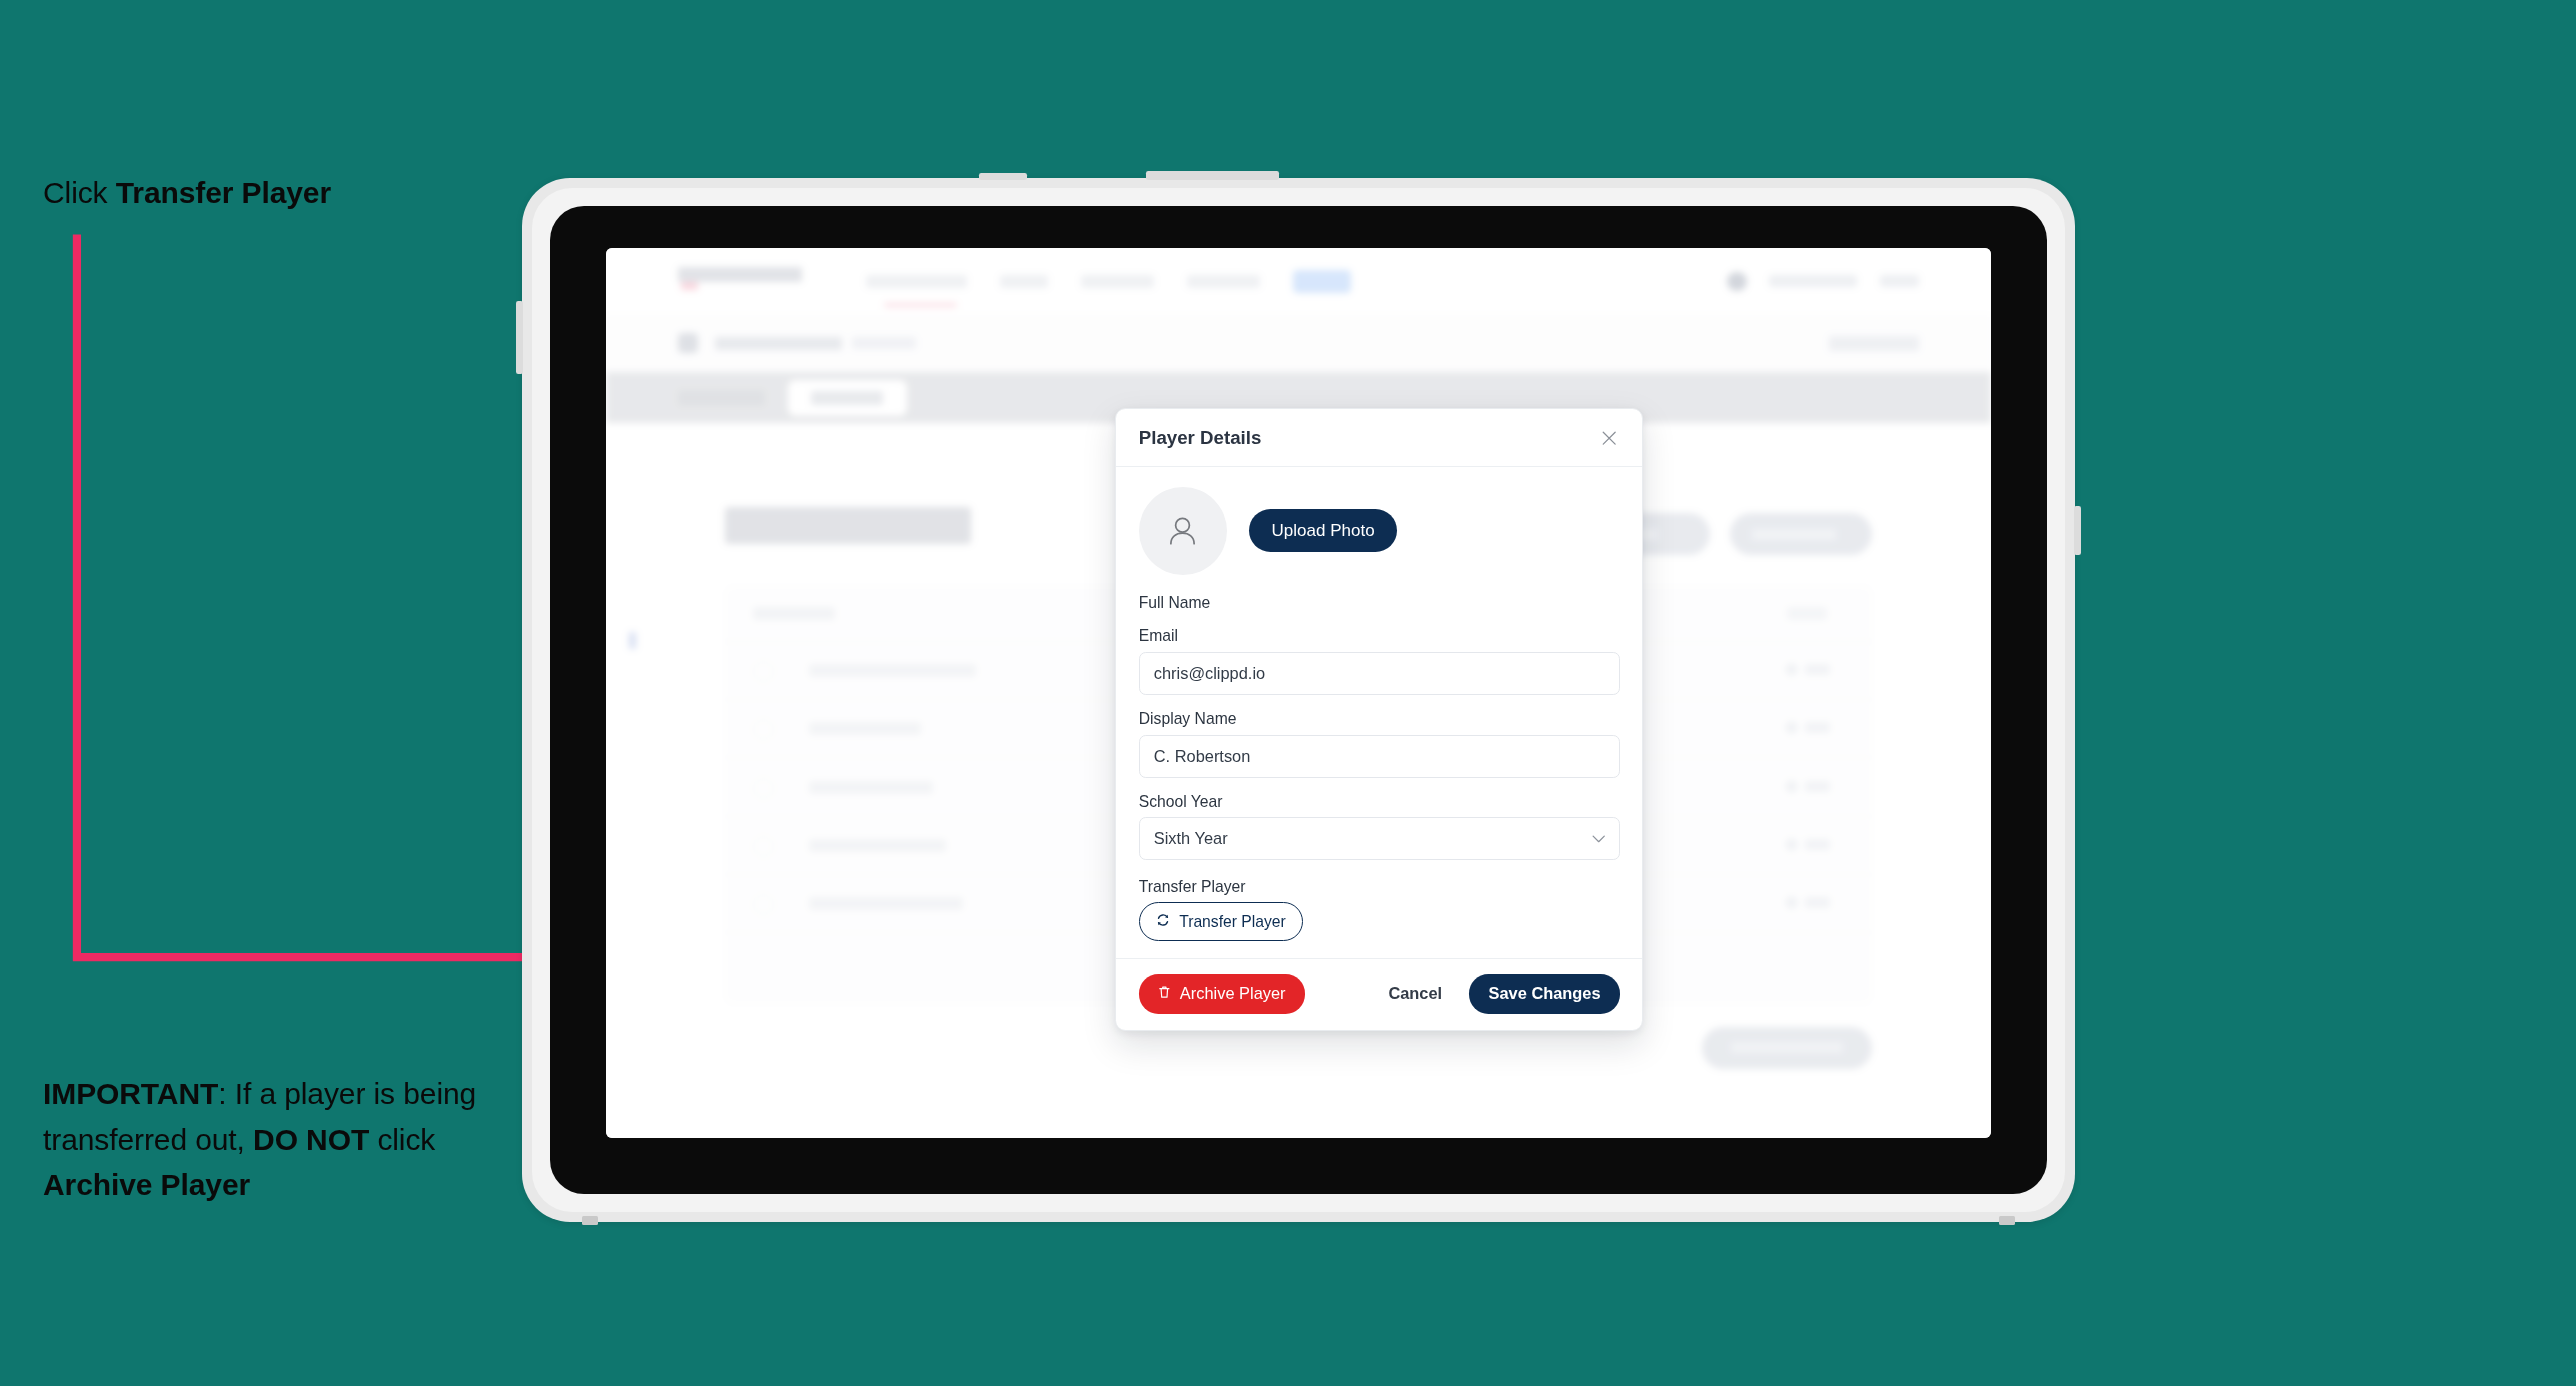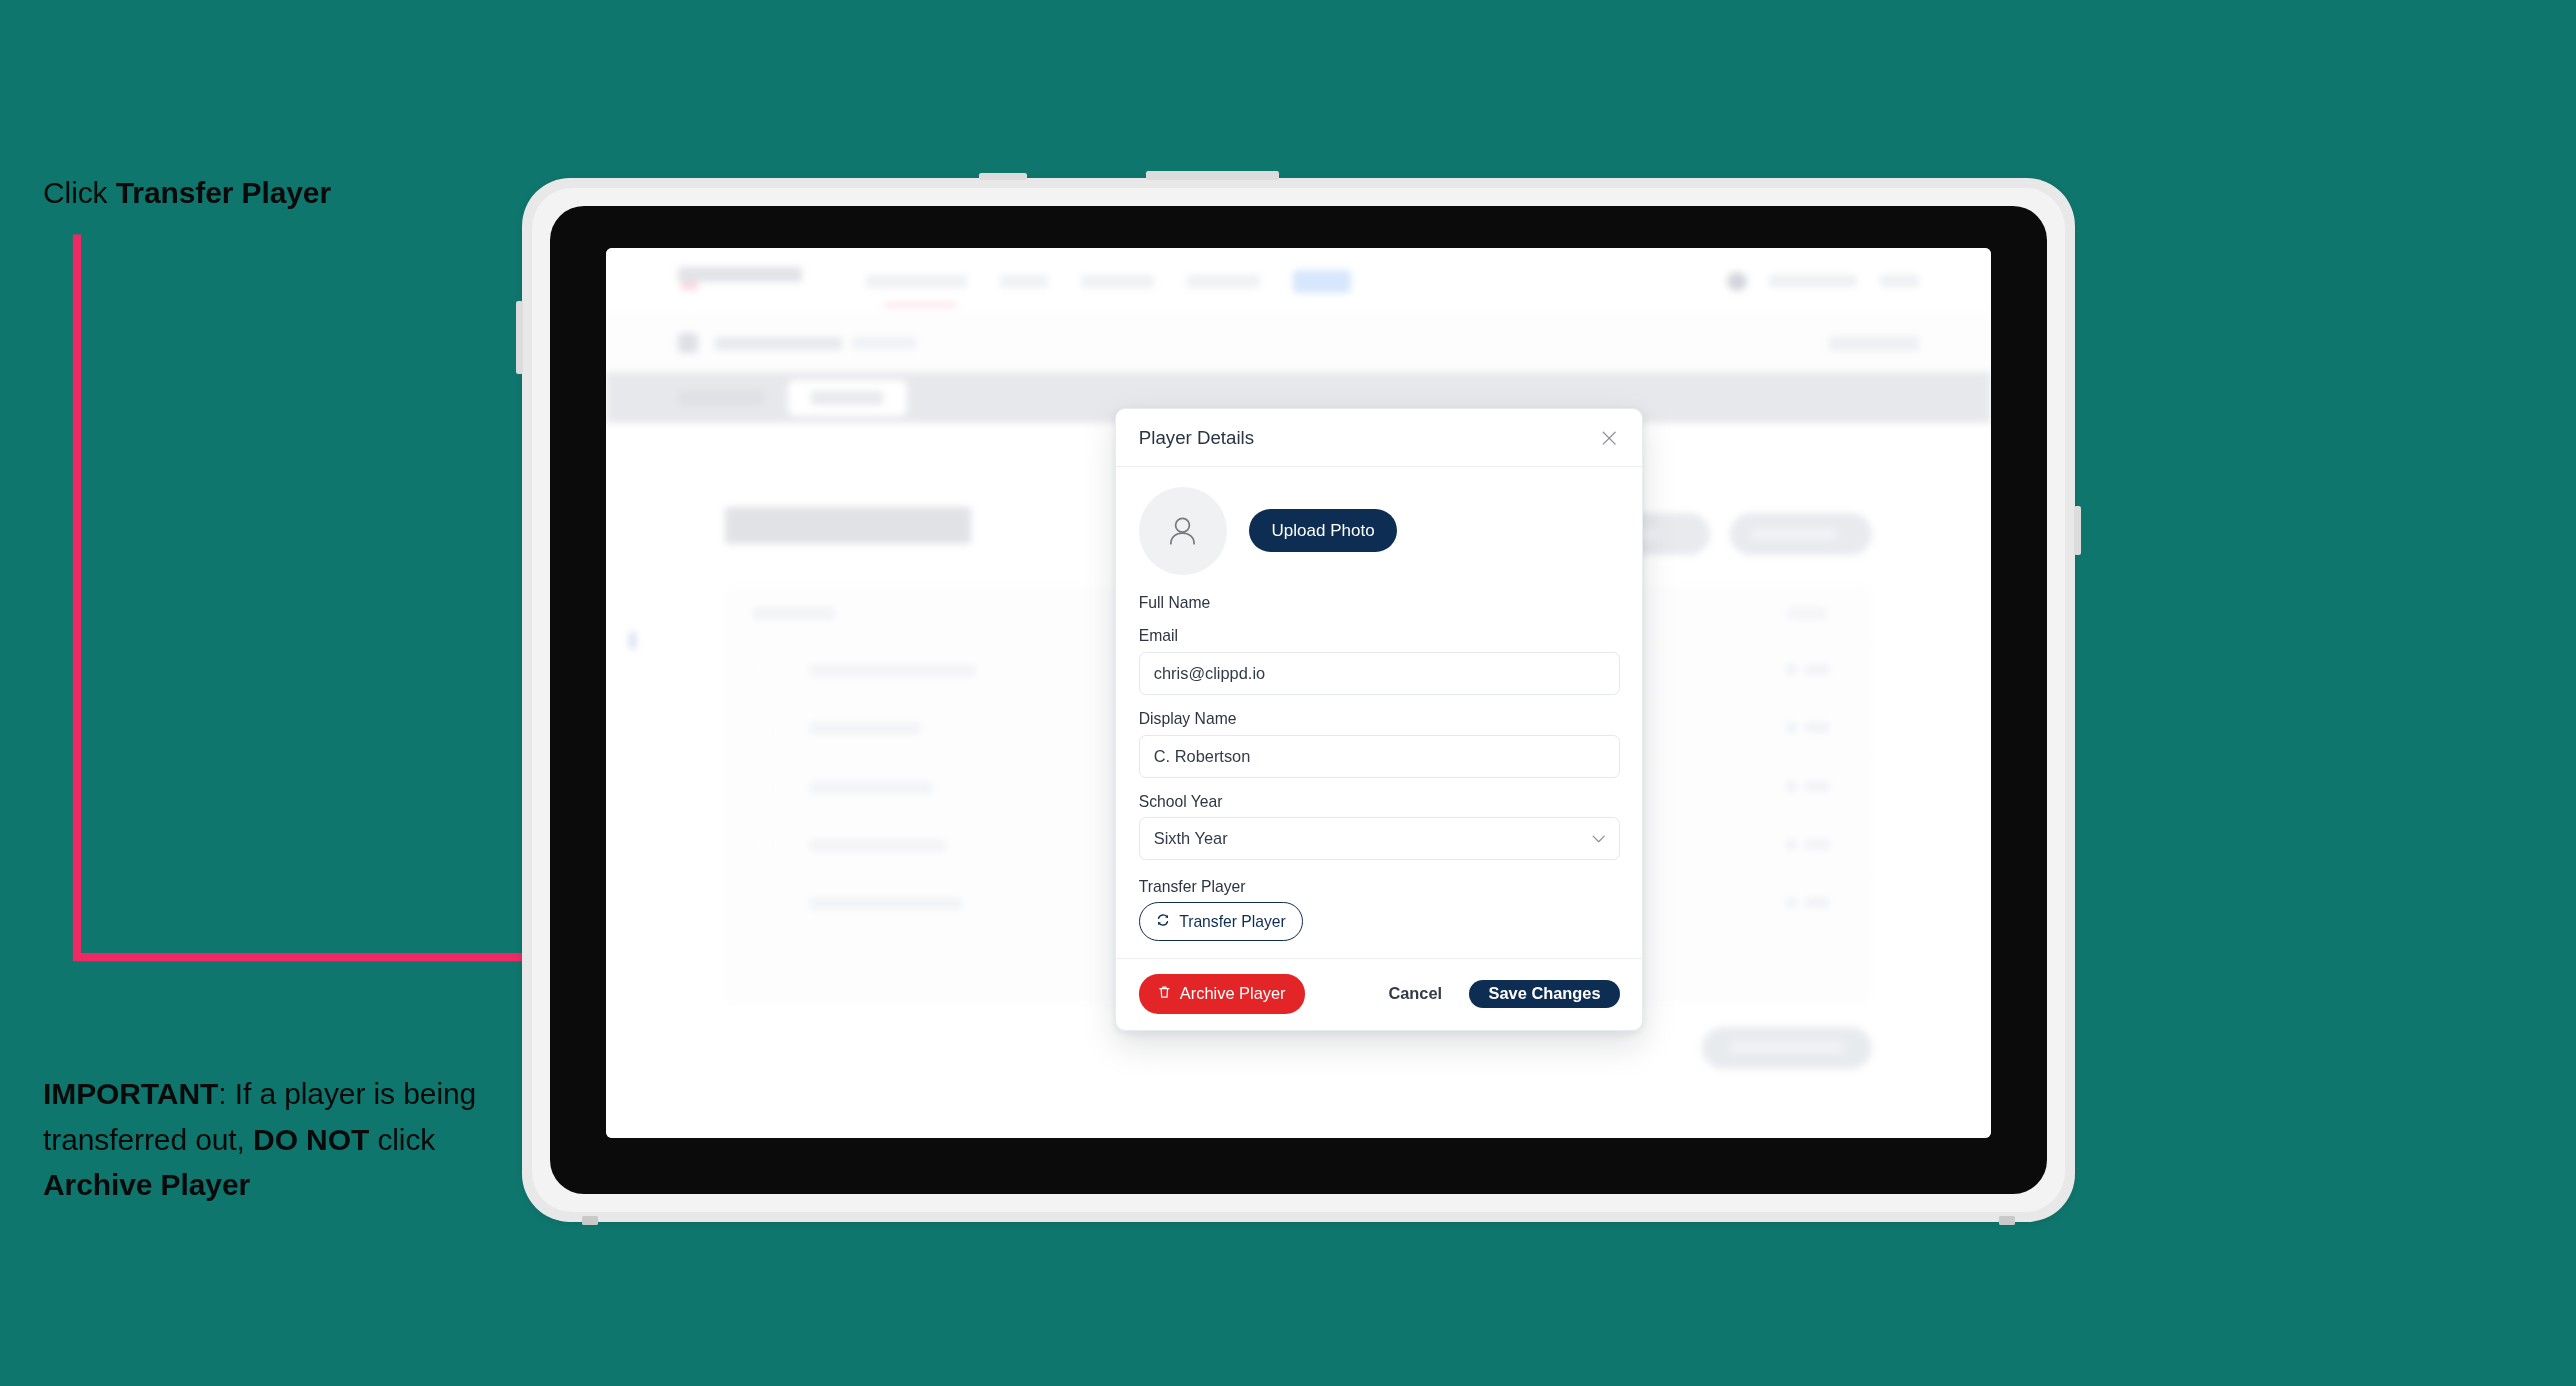--- a/index.html
+++ b/index.html
@@ -162,21 +162,21 @@
     border: 0.7px solid #e9ecef;
     border-radius: 10.4px;
     box-shadow: 0 13.4px 34px rgba(16,24,40,0.13), 0 3px 9px rgba(16,24,40,0.07);
     overflow: hidden;
   }
   #modal-head {
     height: 58px; border-bottom: 0.7px solid #eceff2;
     display:flex; align-items:center; justify-content: space-between;
     padding: 0 21px 0 22.4px;
   }
-  #modal-title { font-size: 18.7px; color:#2b3442; font-weight: 400; }
+  #modal-title { font-size: 18.7px; color:#2b3442; font-weight: 700; }
   #close-btn {
     width: 25px; height: 25px; display:flex; align-items:center; justify-content:center;
     cursor:pointer; color:#8b9098;
   }
   #close-btn svg { display:block; }
 
   #modal-body { padding: 19.4px 22.4px 16.4px 22.4px; }
 
   .photo-row { display:flex; align-items:center; gap: 22.4px; margin-bottom: 19.4px; }
   .avatar {
@@ -230,21 +230,21 @@
     font-size: 16.4px; cursor:pointer; font-family:"Liberation Sans", sans-serif;
   }
   .foot-right { display:flex; align-items:center; gap: 21px; }
   .btn-cancel {
     background: transparent; border:none; color:#343c48;
     font-size: 16.4px; font-weight: 700; cursor:pointer;
     font-family:"Liberation Sans", sans-serif; padding: 0 6px;
   }
   .btn-save {
     background:#0d2d52; color:#ffffff; border:none;
-    border-radius: 19.4px; height: 28px; padding: 0 19.4px;
+    border-radius: 19.4px; height: 40px; padding: 0 19.4px;
     font-size: 16.4px; font-weight: 700; cursor:pointer;
     font-family:"Liberation Sans", sans-serif;
   }
 </style>
 </head>
 <body>
 
 <div id="stage">
 
   <div class="anno" id="anno-top">

